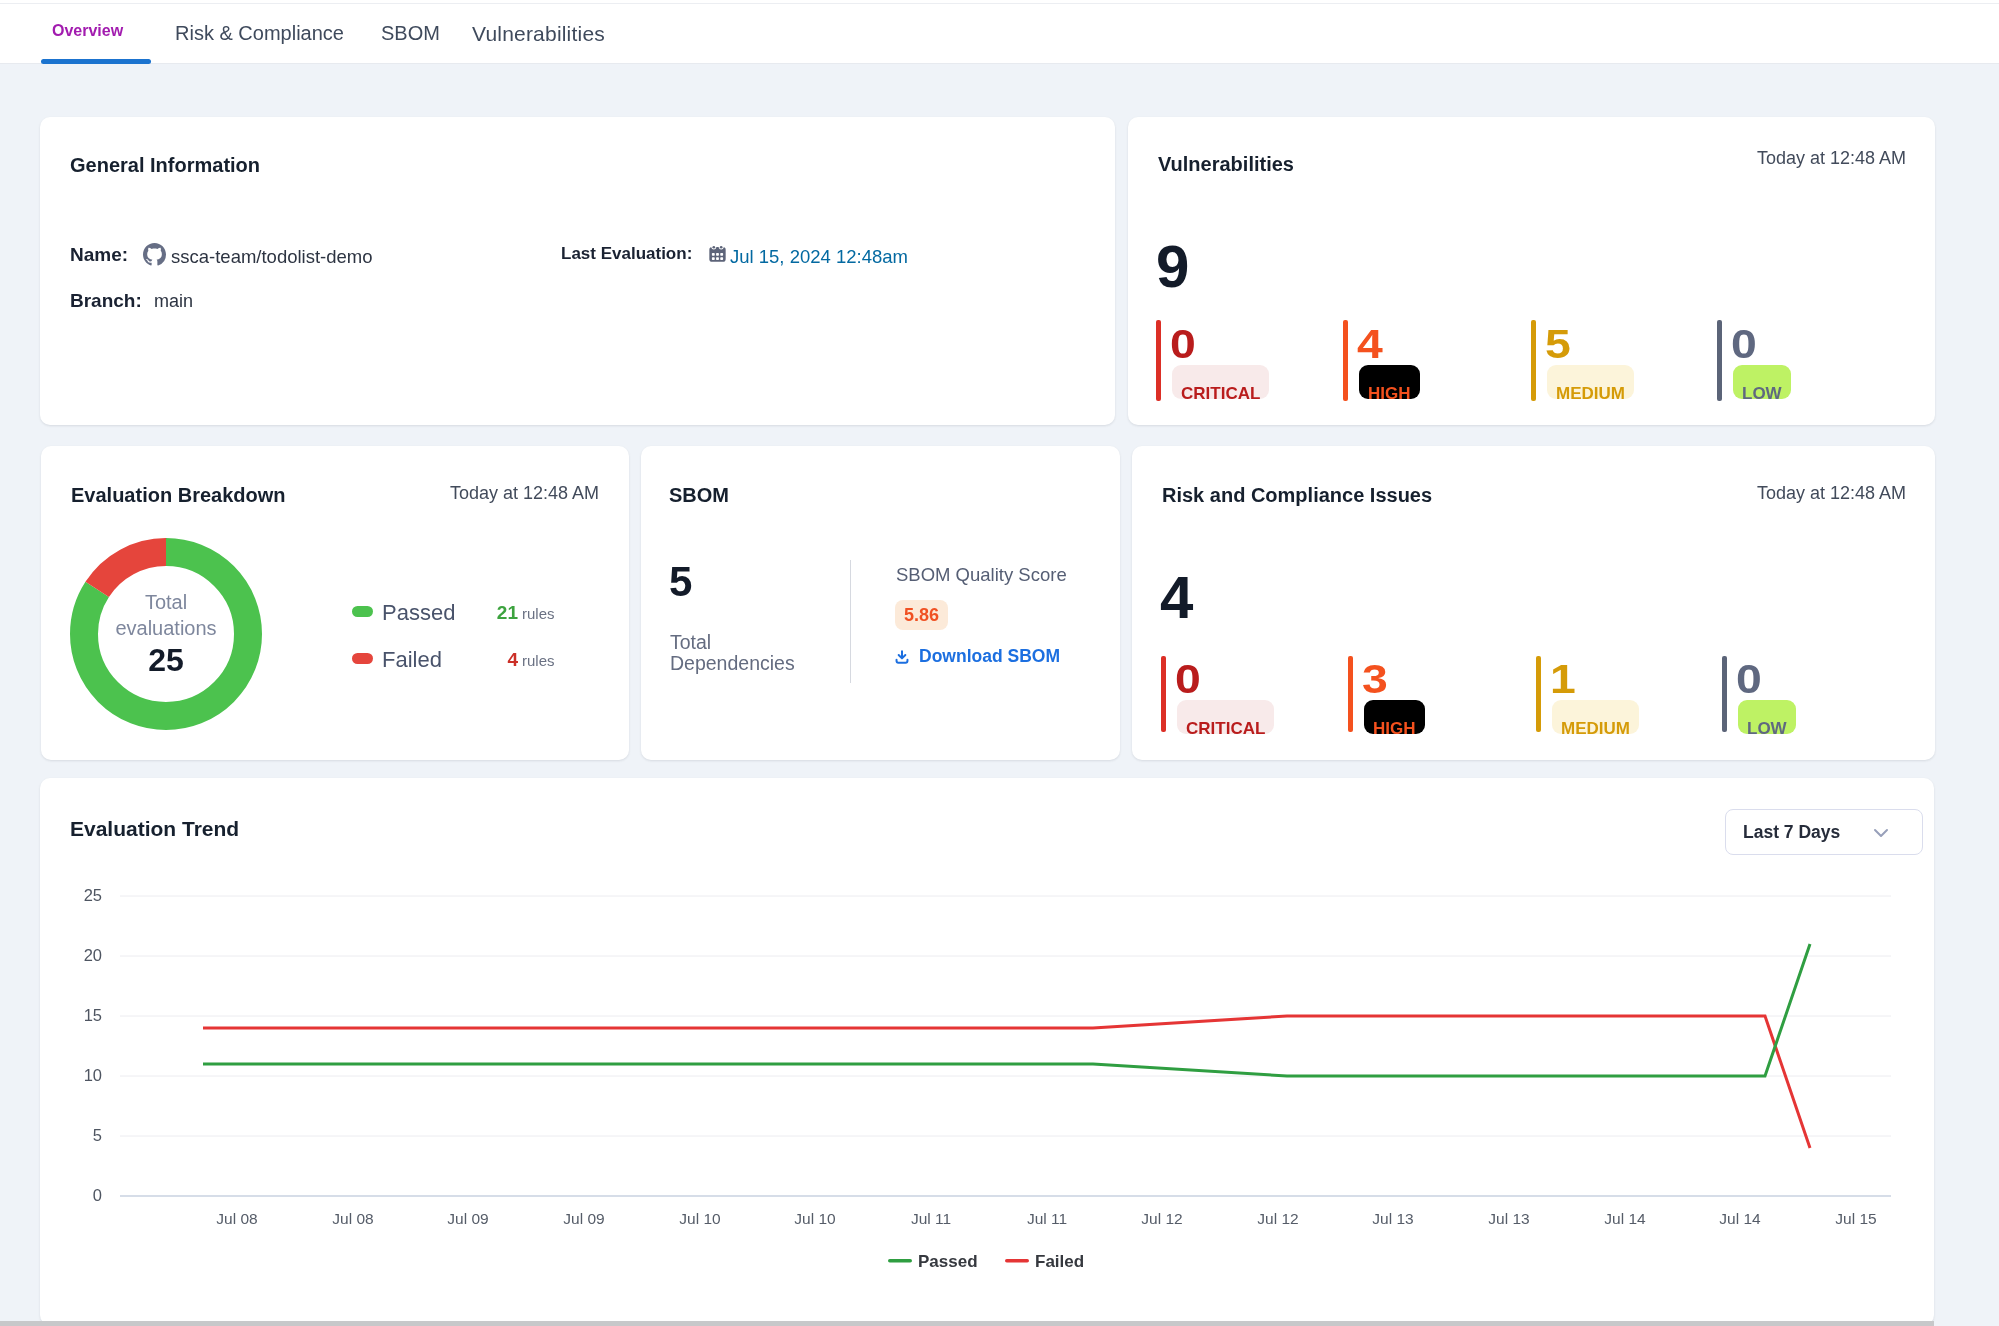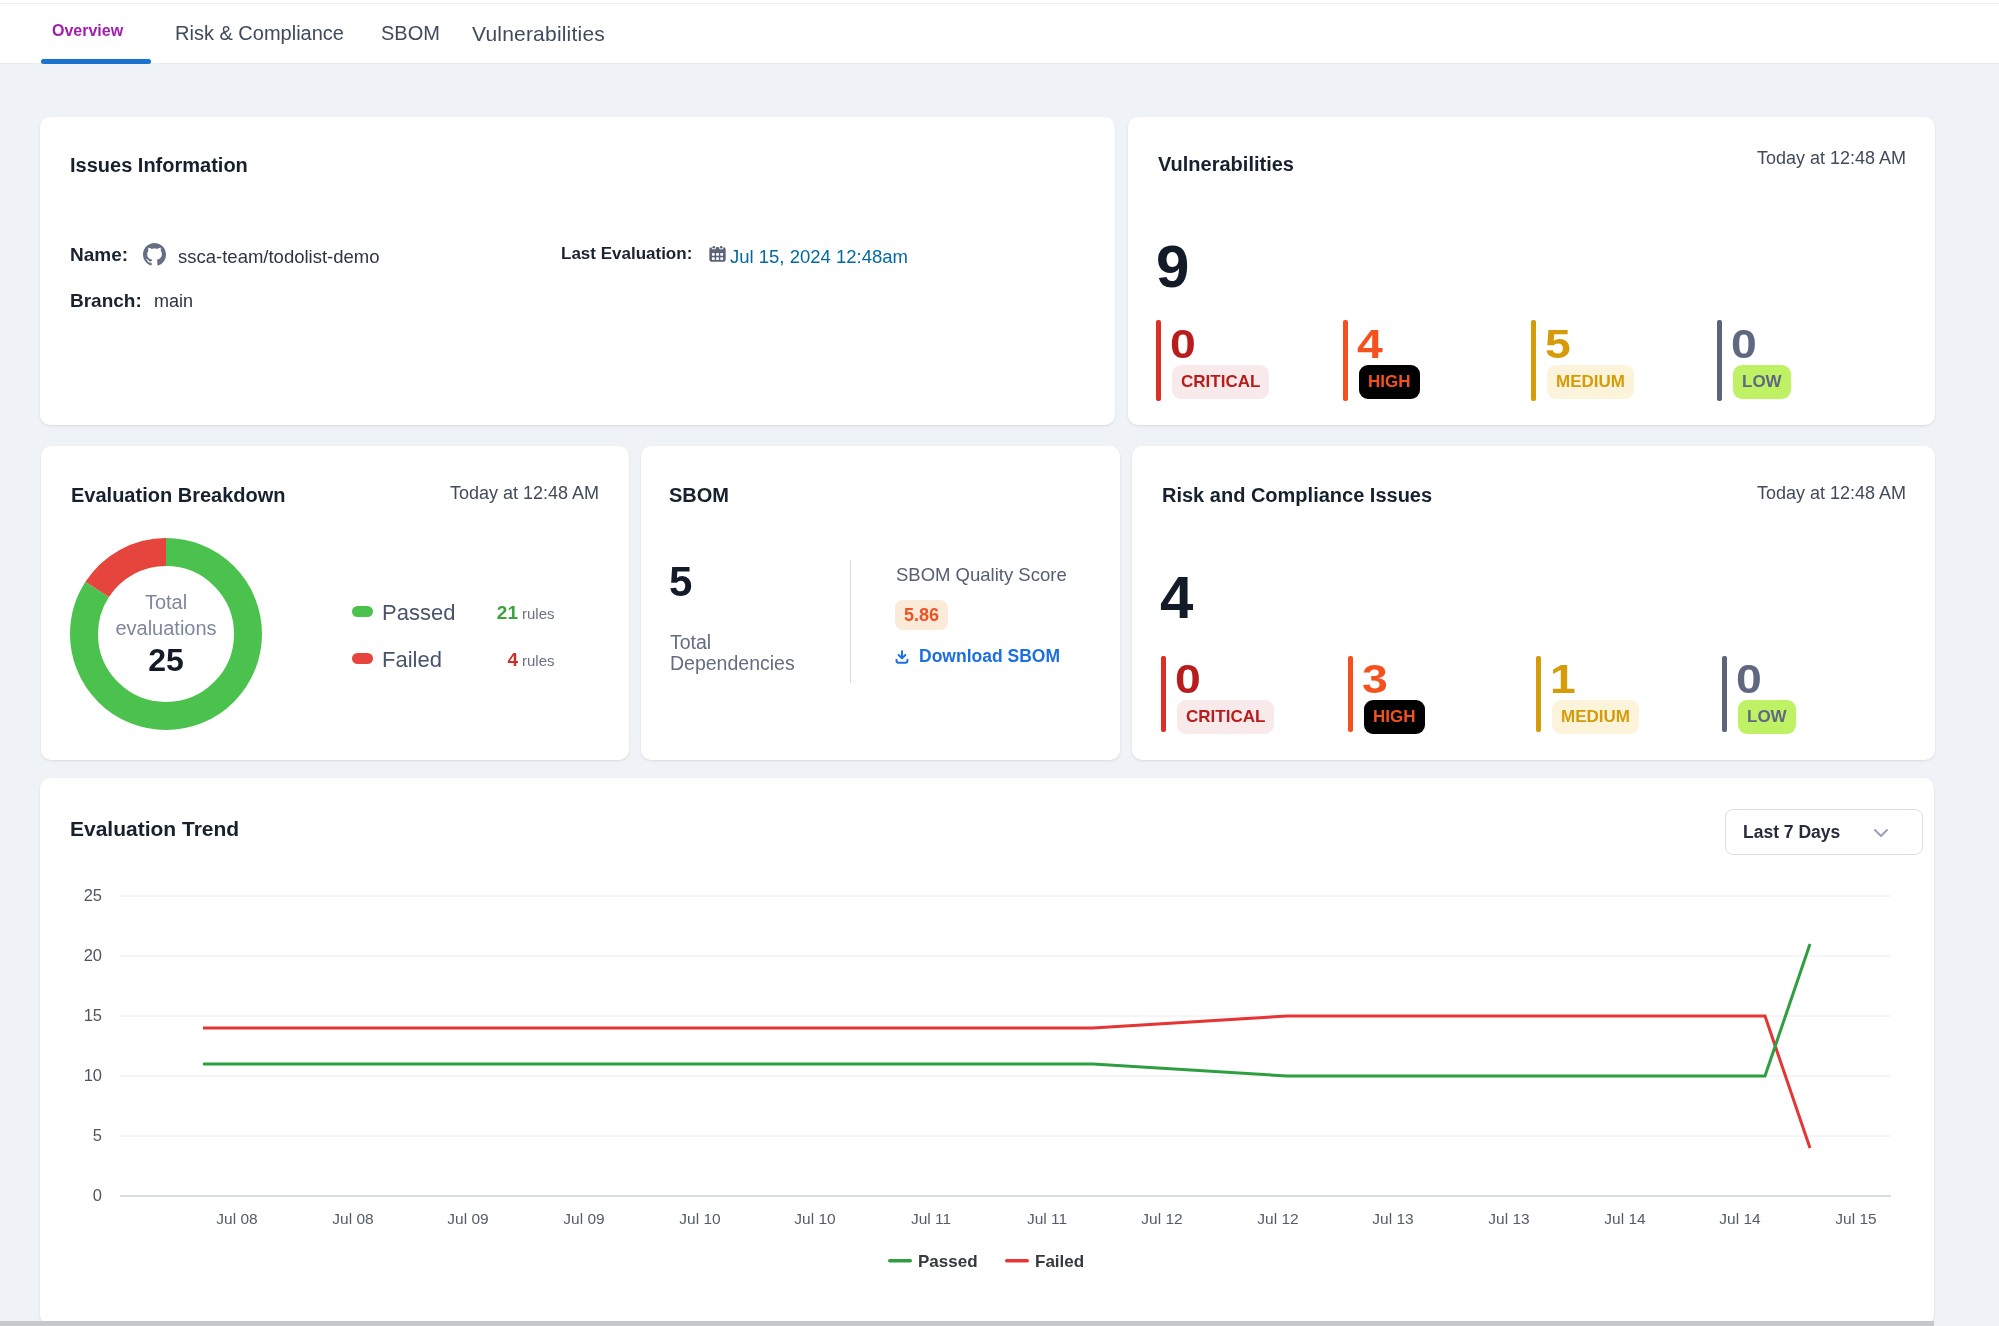--- a/index.html
+++ b/index.html
@@ -7,46 +7,46 @@
   body { font-family:"Liberation Sans", sans-serif; background:#eff3f8; position:relative; overflow:hidden; }
   #page { position:absolute; inset:0; width:1999px; height:1326px; }
   .abs { position:absolute; }
   .card { position:absolute; background:#fff; border-radius:10px; box-shadow:0 1px 3px rgba(16,24,40,.07), 0 1px 2px rgba(16,24,40,.04); }
   .ctitle { font-size:20px; font-weight:700; color:#16202e; }
   .tstamp { font-size:18px; color:#424b5b; }
   .bignum { font-size:60px; font-weight:700; color:#131b29; letter-spacing:-1px; }
   .stat { position:absolute; }
   .stat .bar { position:absolute; left:0; top:0; width:5px; height:81px; border-radius:2px; }
   .stat .num { position:absolute; left:14px; top:4px; font-size:41px; font-weight:700; line-height:1; transform:scaleX(1.13); transform-origin:left top; }
-  .stat .badge { position:absolute; left:16px; top:45px; height:34px; line-height:34px; padding:0 9px; border-radius:9px; font-size:17px; font-weight:700; letter-spacing:0; }
+  .stat .badge { position:absolute; left:16px; top:45px; height:34px; line-height:34px; padding:12px 9px; border-radius:9px; font-size:17px; font-weight:700; letter-spacing:0; }
   .c-crit { color:#b91c1c; } .bg-crit { background:#dc2f26; } .bdg-crit { background:#f8eaea; color:#b91c1c; }
   .c-high { color:#f4511e; } .bg-high { background:#f4511e; } .bdg-high { background:#000000; color:#f4511e; }
   .c-med  { color:#d59b08; } .bg-med  { background:#d59b08; } .bdg-med  { background:#fcf4da; color:#d59b08; }
   .c-low  { color:#5f6880; } .bg-low  { background:#5b6478; } .bdg-low  { background:#bef264; color:#5f6880; }
   .risk .bar { height:76px; top:1px; }
 </style>
 </head>
 <body>
 <div id="page">
 
   <div class="abs" style="left:0; top:0; width:1999px; height:64px; background:#ffffff; border-bottom:1px solid #e7eaef;"></div>
   <div class="abs" style="left:0; top:3px; width:1999px; height:1px; background:#eceef2;"></div>
   <div class="abs" style="left:52px; top:22px; font-size:16px; font-weight:700; color:#a21caf;">Overview</div>
   <div class="abs" style="left:175px; top:22px; font-size:20px; font-weight:500; color:#3f4a5c;">Risk &amp; Compliance</div>
   <div class="abs" style="left:381px; top:22px; font-size:20px; font-weight:500; color:#3f4a5c;">SBOM</div>
   <div class="abs" style="left:472px; top:22px; font-size:21px; font-weight:500; letter-spacing:.2px; color:#3f4a5c;">Vulnerabilities</div>
   <div class="abs" style="left:41px; top:59px; width:110px; height:5px; background:#1b73cf; border-radius:4px;"></div>
 
   <div class="card" style="left:40px; top:117px; width:1075px; height:308px;">
-    <div class="abs ctitle" style="left:30px; top:37px;">Issues Information</div>
+    <div class="abs ctitle" style="left:30px; top:37px;">General Information</div>
     <div class="abs" style="left:30px; top:127px; font-size:19px; font-weight:700; color:#1a2232;">Name:</div>
     <svg class="abs" style="left:103px; top:126px;" width="23" height="23" viewBox="0 0 16 16" fill="#666e85">
       <path d="M8 0C3.58 0 0 3.58 0 8c0 3.54 2.29 6.53 5.47 7.59.4.07.55-.17.55-.38 0-.19-.01-.82-.01-1.49-2.01.37-2.53-.49-2.69-.94-.09-.23-.48-.94-.82-1.13-.28-.15-.68-.52-.01-.53.63-.01 1.08.58 1.23.82.72 1.21 1.87.87 2.33.66.07-.52.28-.87.51-1.07-1.78-.2-3.64-.89-3.64-3.95 0-.87.31-1.59.82-2.15-.08-.2-.36-1.02.08-2.12 0 0 .67-.21 2.2.82.64-.18 1.32-.27 2-.27s1.36.09 2 .27c1.53-1.04 2.2-.82 2.2-.82.44 1.1.16 1.92.08 2.12.51.56.82 1.27.82 2.15 0 3.07-1.87 3.75-3.65 3.95.29.25.54.73.54 1.48 0 1.07-.01 1.93-.01 2.2 0 .21.15.46.55.38A8.01 8.01 0 0 0 16 8c0-4.42-3.58-8-8-8z"></path>
     </svg>
-    <div class="abs" style="left:138px; top:129px; font-size:18.5px; color:#2d3442;">ssca-team/todolist-demo</div>
+    <div class="abs" style="left:131px; top:129px; font-size:18.5px; color:#2d3442;">ssca-team/todolist-demo</div>
     <div class="abs" style="left:521px; top:127px; font-size:17px; font-weight:700; color:#1a2232;">Last Evaluation:</div>
     <svg class="abs" style="left:668px; top:127px;" width="19" height="19" viewBox="0 0 20 20">
       <rect x="1.4" y="3.2" width="17.2" height="15.6" rx="3" fill="#5d6479"></rect>
       <circle cx="6.1" cy="3.4" r="2.5" fill="#fff"></circle>
       <circle cx="6.1" cy="3.4" r="1.4" fill="#5d6479"></circle>
       <circle cx="13.9" cy="3.4" r="2.5" fill="#fff"></circle>
       <circle cx="13.9" cy="3.4" r="1.4" fill="#5d6479"></circle>
       <g fill="#fff">
         <rect x="4.1" y="9.4" width="3" height="3" rx="0.8"></rect>
         <rect x="8.5" y="9.4" width="3" height="3" rx="0.8"></rect>

